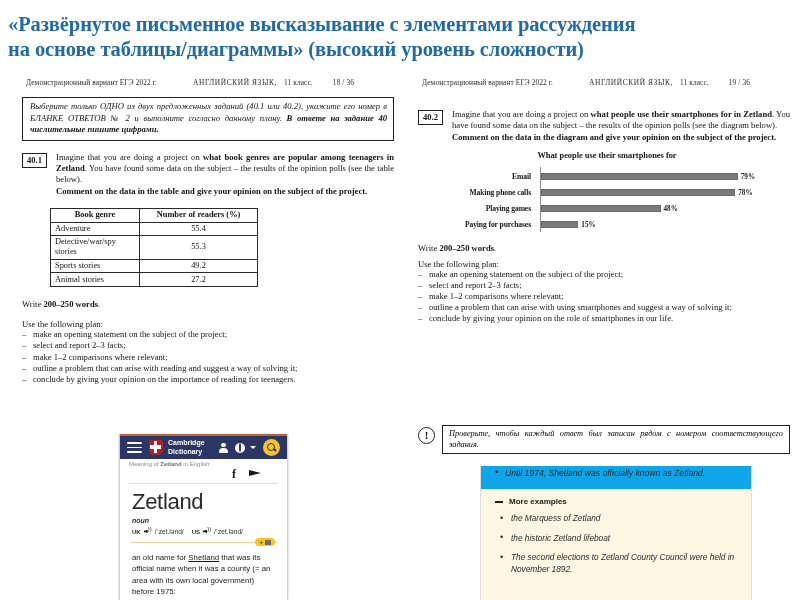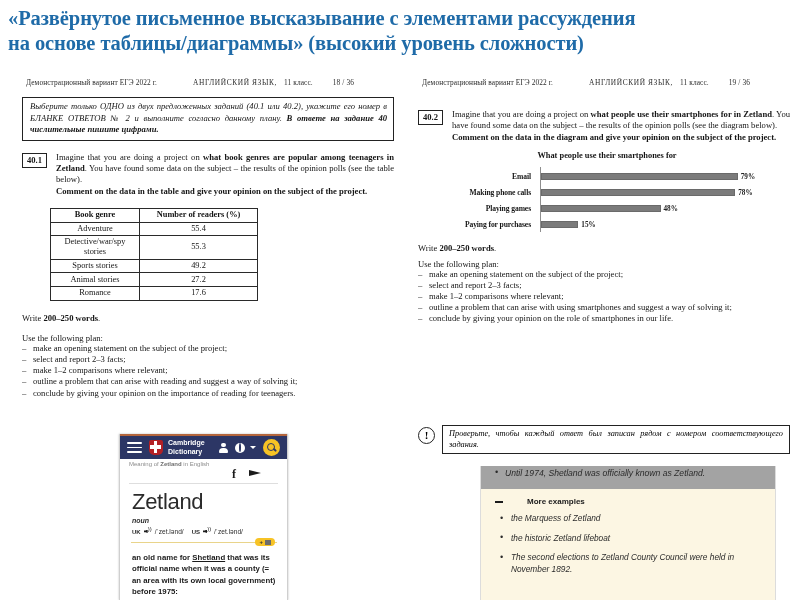--- a/index.html
+++ b/index.html
@@ -8,21 +8,21 @@
     width: 800px; height: 600px;
     background: #ffffff;
     font-family: "Liberation Serif", serif;
     overflow: hidden;
     position: relative;
   }
 
   
   #slide-title {
     position: absolute;
-    top: 6px; left: 8px; width: 784px;
+    top: 12px; left: 8px; width: 784px;
     text-align: left;
     color: #1F6BA8;
     font-family: "Liberation Serif", serif;
     font-weight: bold;
     font-size: 20.5px;
     line-height: 25px;
     letter-spacing: -0.1px;
   }
   #slide-title .ln { display: block; white-space: nowrap; }
 
@@ -92,21 +92,21 @@
     margin: 11px 0 4px 28px;
     width: 208px;
     font-size: 8.4px;
   }
   table.data th, table.data td {
     border: 1px solid #2a2a2a;
     padding: 1.3px 4px;
     line-height: 10px;
   }
   table.data th { text-align: center; font-weight: bold; }
-  table.data td.g { text-align: center; }
+  table.data td.g { text-align: left; }
   table.data td.v { text-align: center; width: 118px; }
 
   .write-line { margin-top: 12px; font-size: 8.6px; }
   .write-line b { font-weight: bold; text-align: right; }
   .plan-head { margin-top: 10px; font-size: 8.6px; }
   ul.plan {
     list-style: none;
     margin: 0; padding: 0;
     font-size: 8.6px;
     line-height: 11.3px;
@@ -339,32 +339,32 @@
     height: 10px;
   }
   .cd-plus {
     position: absolute; right: 2px; top: -5px;
     background: #f7c325; border-radius: 6px;
     padding: 1px 4px; font-size: 6px; font-weight: bold; color: #333;
     display: flex; align-items: center; gap: 2px;
   }
   .cd-plus .bk { width: 6px; height: 5px; background: #6c6c6c; display: inline-block; }
   .cd-def {
-    font-size: 7.8px; font-weight: bold; line-height: 11.4px;
+    font-size: 7.8px; font-weight: normal; line-height: 11.4px;
     padding: 0 10px 0 12px; color: #1b1b1b;
     font-family: "Liberation Sans", sans-serif;
   }
   .cd-def u { text-decoration: underline; }
 
   
   #examples {
     position: absolute;
     left: 480px; top: 466px;
-    width: 296px; height: 134px;
-    background: #a3a3a3;
+    width: 272px; height: 134px;
+    background: #0ea5e9;
     border-left: 1px solid #dcdcdc;
     border-right: 1px solid #dcdcdc;
     font-family: "Liberation Sans", sans-serif;
     overflow: hidden;
   }
   .ex-lead {
     font-size: 8.6px; font-style: italic; color: #2b2b2b;
     line-height: 12.4px;
     padding: 1px 16px 0 24px;
     position: relative;
@@ -375,21 +375,21 @@
     font-size: 9px;
   }
   .more-box {
     margin-top: 10px;
     background: #fcf6e3;
     padding: 8px 10px 10px 14px;
     height: 100%;
   }
   .more-head {
     font-size: 8px; font-weight: bold; color: #1b1b1b;
-    display: flex; align-items: center; gap: 24px;
+    display: flex; align-items: center; gap: 6px;
   }
   .minus { display: inline-block; width: 8px; height: 1.6px; background: #1b1b1b; }
   ul.ex-list { list-style: none; margin: 7px 0 0 0; padding: 0; }
   ul.ex-list li {
     position: relative;
     padding-left: 16px;
     font-size: 8.3px; font-style: italic; color: #2b2b2b;
     line-height: 11.5px;
     margin-bottom: 8px;
   }
@@ -446,24 +446,20 @@
         <td class="v">55.3</td>
       </tr>
       <tr>
         <td class="g">Sports stories</td>
         <td class="v">49.2</td>
       </tr>
       <tr>
         <td class="g">Animal stories</td>
         <td class="v">27.2</td>
       </tr>
-      <tr>
-        <td class="g">Romance</td>
-        <td class="v">17.6</td>
-      </tr>
     </tbody>
   </table>
 
   <div class="write-line">
     <span>Write </span><b>200–250 words</b><span>.</span>
   </div>
 
   <div class="plan-head">Use the following plan:</div>
   <ul class="plan">
     <li>make an opening statement on the subject of the project;</li>

